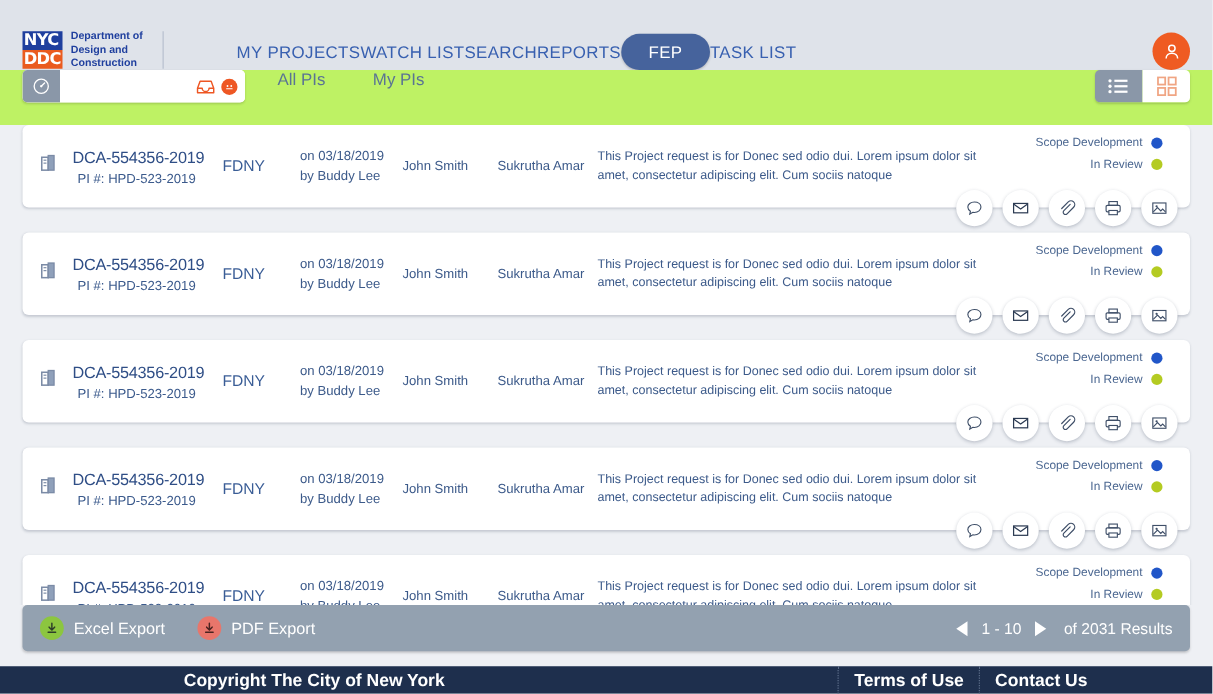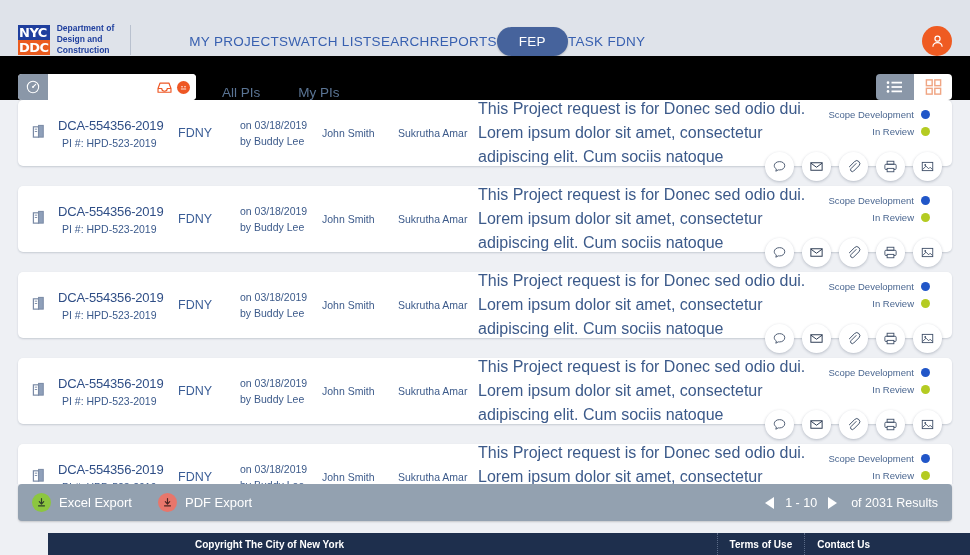--- a/index.html
+++ b/index.html
@@ -103,25 +103,25 @@
     justify-content: center;
     margin-left: auto;
     flex: 0 0 30px;
     cursor: pointer;
   }
 
   
   .toolbar {
     height: 44px;
     display: flex;
-    align-items: flex-end;
+    align-items: flex-start;
     padding: 0 18px;
     box-sizing: border-box;
     flex: 0 0 44px;
-    background: #000000;
+    background: #bef264;
   }
   .searchbox {
     display: flex;
     align-items: center;
     height: 26px;
     border-radius: 4px;
     overflow: hidden;
     box-shadow: 0 1px 2px rgba(0,0,0,0.16);
     background: #fff;
   }
@@ -226,21 +226,21 @@
   .c-date {
     flex: 0 0 82px;
     font-size: 10.5px;
     color: #3c5a8a;
     line-height: 1.55;
   }
   .c-person1 { flex: 0 0 76px; font-size: 10.5px; color: #3c5a8a; }
   .c-person2 { flex: 0 0 70px; font-size: 10.5px; color: #3c5a8a; }
   .c-desc {
     flex: 1 1 auto;
-    font-size: 16px;
+    font-size: 10px;
     color: #3c5a8a;
     line-height: 1.5;
     padding-left: 10px;
     padding-right: 10px;
     max-width: 330px;
   }
   .c-status {
     flex: 0 0 112px;
     display: flex;
     flex-direction: column;
@@ -320,24 +320,23 @@
   .pager-range { min-width: 34px; text-align: center; }
   .pager-total { margin-left: 4px; }
 
   
   .footer {
     height: 22px;
     background: #1e2f4d;
     display: flex;
     align-items: center;
     flex: 0 0 22px;
-    font-size: 10px;
+    font-size: 14px;
     color: #ffffff;
     font-weight: 700;
-    margin-left: 48px;
   }
   .footer-copy { margin-left: 147px; }
   .footer-links { margin-left: auto; display: flex; height: 22px; }
   .footer-link {
     padding: 0 12px;
     display: flex;
     align-items: center;
     border-left: 1px dotted #5b6c88;
     cursor: pointer;
     white-space: nowrap;
@@ -358,21 +357,21 @@
       <div class="logo-text">Department of<br>Design and<br>Construction</div>
       <div class="brand-divider"></div>
     </div>
 
     <div class="nav">
       <div class="nav-item">MY PROJECTS</div>
       <div class="nav-item">WATCH LIST</div>
       <div class="nav-item">SEARCH</div>
       <div class="nav-item">REPORTS</div>
       <div class="nav-item active">FEP</div>
-      <div class="nav-item">TASK FDNY</div>
+      <div class="nav-item">TASK LIST</div>
     </div>
 
     <div class="avatar">
       <svg width="17" height="17" viewBox="0 0 24 24">
         <circle cx="12" cy="8" r="3.6" fill="none" stroke="#fff" stroke-width="1.7"></circle>
         <path d="M5.5 19.5c0-3.6 2.9-6 6.5-6s6.5 2.4 6.5 6" fill="none" stroke="#fff" stroke-width="1.7"></path>
       </svg>
     </div>
   </div>
 

